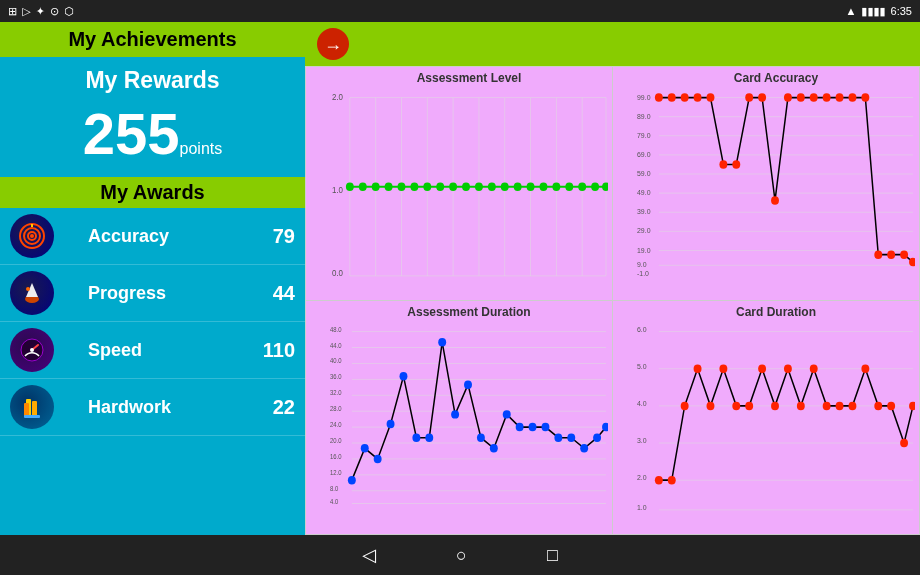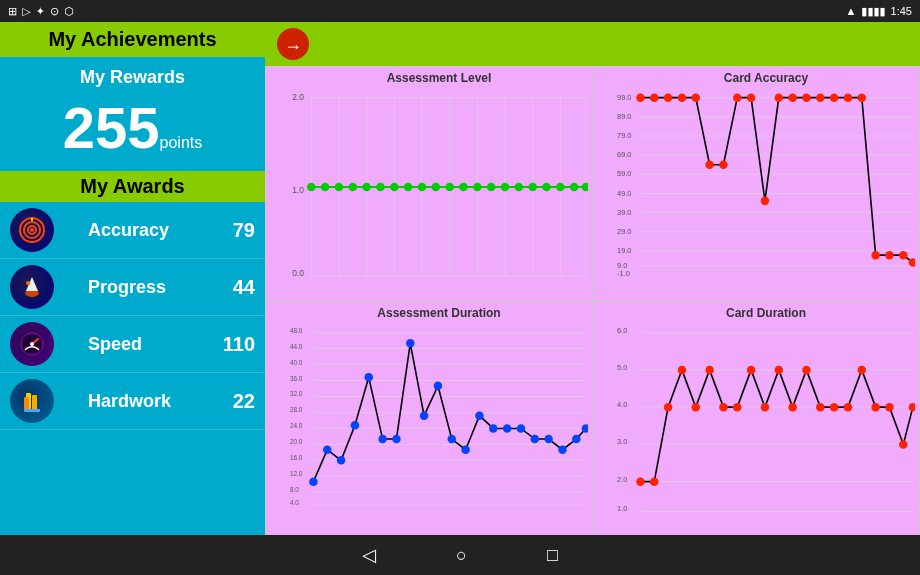--- a/index.html
+++ b/index.html
@@ -28,38 +28,38 @@
 
     
     .main-container {
       display: flex;
       flex: 1;
       overflow: hidden;
     }
 
     
     .left-panel {
-      width: 265px;
+      width: 305px;
       background: #00aacc;
       display: flex;
       flex-direction: column;
       align-items: center;
       padding: 0;
     }
     .my-achievements {
       width: 100%;
       background: #88cc00;
       text-align: center;
       padding: 6px 0;
       font-size: 20px;
       font-weight: bold;
       color: #000;
     }
     .my-rewards-label {
-      font-size: 18px;
+      font-size: 23px;
       font-weight: bold;
       color: #fff;
       margin-top: 10px;
       text-align: center;
     }
     .points-row {
       display: flex;
       align-items: baseline;
       margin: 6px 0 10px 0;
     }
@@ -207,21 +207,21 @@
   <div class="status-left">
     <span style="font-size:11px;color:#fff;">⊞</span>
     <span style="font-size:11px;color:#fff;">▷</span>
     <span style="font-size:11px;color:#fff;">✦</span>
     <span style="font-size:11px;color:#fff;">⊙</span>
     <span style="font-size:11px;color:#fff;">⬡</span>
   </div>
   <div class="status-right">
     <span>▲</span>
     <span>▮▮▮▮</span>
-    <span>1:45</span>
+    <span>6:35</span>
   </div>
 </div>
 
 <div class="main-container">
 
   <div class="left-panel">
     <div class="my-achievements">
       <span>My Achievements</span>
     </div>
     <div class="my-rewards-label">My Rewards</div>

